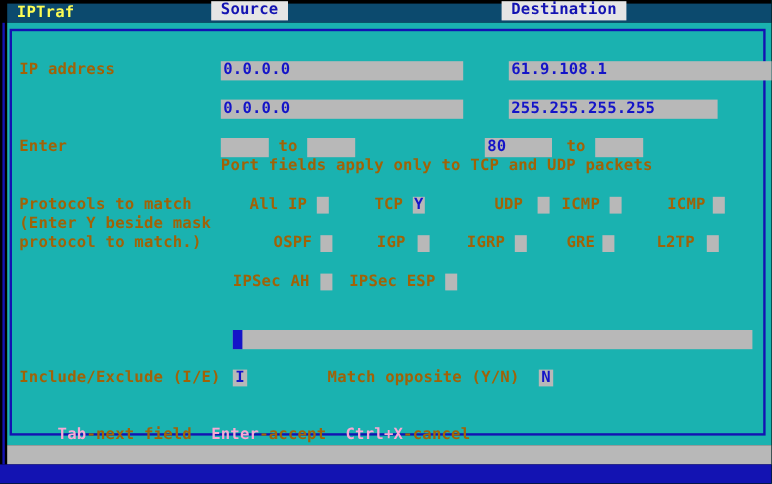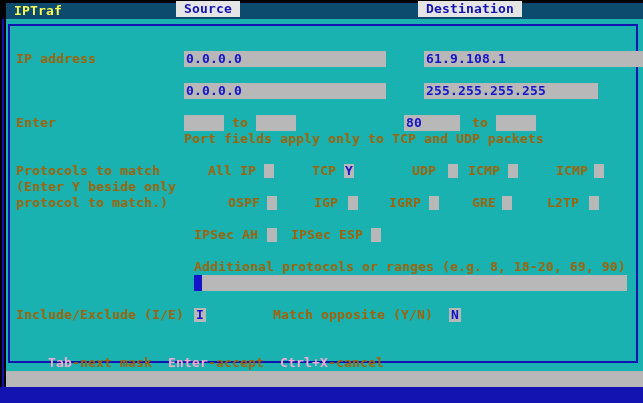--- a/index.html
+++ b/index.html
@@ -49,21 +49,21 @@
   <div class="abs lbl" style="left:16px; top:115px;">Enter</div>
   <div class="abs fld" style="left:184px; top:115px; width:40px;"></div>
   <div class="abs lbl" style="left:232px; top:115px;">to</div>
   <div class="abs fld" style="left:256px; top:115px; width:40px;"></div>
   <div class="abs fld" style="left:404px; top:115px; width:56px;">80</div>
   <div class="abs lbl" style="left:472px; top:115px;">to</div>
   <div class="abs fld" style="left:496px; top:115px; width:40px;"></div>
   <div class="abs lbl" style="left:184px; top:131px;">Port fields apply only to TCP and UDP packets</div>
 
   <div class="abs lbl" style="left:16px; top:163px;">Protocols to match</div>
-  <div class="abs lbl" style="left:16px; top:179px;">(Enter Y beside only</div>
+  <div class="abs lbl" style="left:16px; top:179px;">(Enter Y beside mask</div>
   <div class="abs lbl" style="left:16px; top:195px;">protocol to match.)</div>
 
   <div class="abs lbl" style="left:208px; top:163px;">All IP</div>
   <div class="abs chk" style="left:264px; top:164px;"></div>
   <div class="abs lbl" style="left:312px; top:163px;">TCP</div>
   <div class="abs chk" style="left:344px; top:164px;">Y</div>
   <div class="abs lbl" style="left:412px; top:163px;">UDP</div>
   <div class="abs chk" style="left:448px; top:164px;"></div>
   <div class="abs lbl" style="left:468px; top:163px;">ICMP</div>
   <div class="abs chk" style="left:508px; top:164px;"></div>
@@ -79,31 +79,30 @@
   <div class="abs lbl" style="left:472px; top:195px;">GRE</div>
   <div class="abs chk" style="left:502px; top:196px;"></div>
   <div class="abs lbl" style="left:547px; top:195px;">L2TP</div>
   <div class="abs chk" style="left:589px; top:196px;"></div>
 
   <div class="abs lbl" style="left:194px; top:227px;">IPSec AH</div>
   <div class="abs chk" style="left:267px; top:228px;"></div>
   <div class="abs lbl" style="left:291px; top:227px;">IPSec ESP</div>
   <div class="abs chk" style="left:371px; top:228px;"></div>
 
-  <div class="abs lbl" style="left:194px; top:259px;">Additional protocols or ranges (e.g. 8, 18-20, 69, 90)</div>
   <div class="abs fld" style="left:194px; top:275px; width:433px; padding-left:0;"></div>
   <div class="abs cursor" style="left:194px; top:275px;"></div>
 
   <div class="abs lbl" style="left:16px; top:307px;text-align:center;">Include/Exclude (I/E)</div>
   <div class="abs opt" style="left:194px; top:308px;">I</div>
   <div class="abs lbl" style="left:273px; top:307px;">Match opposite (Y/N)</div>
   <div class="abs opt" style="left:449px; top:308px;">N</div>
 
   <div class="abs" style="left:16px; top:339px;">
-    <span class="red">Tab</span><span class="lbl">-next mask  </span><span class="red">Enter</span><span class="lbl">-accept  </span><span class="red">Ctrl+X</span><span class="lbl">-cancel</span>
+    <span class="red">Tab</span><span class="lbl">-next field  </span><span class="red">Enter</span><span class="lbl">-accept  </span><span class="red">Ctrl+X</span><span class="lbl">-cancel</span>
   </div>
 
   <div class="abs graystrip"></div>
 
   <div class="abs bottombar">
     <div class="txt">
       
     </div>
   </div>
 

